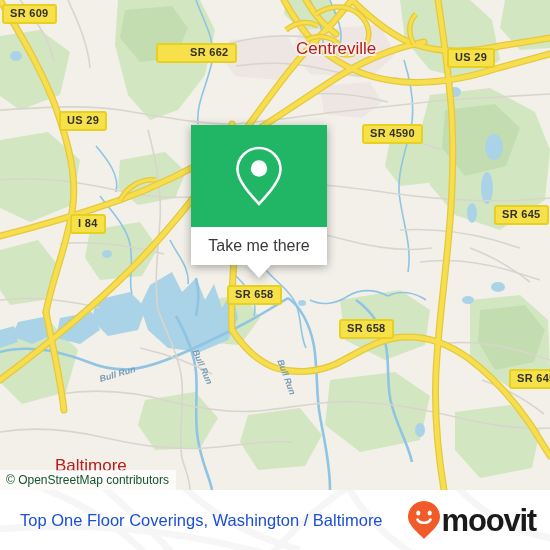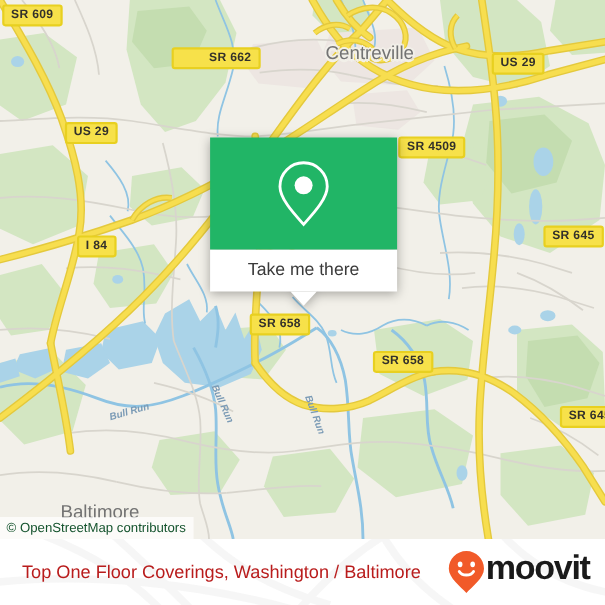--- a/index.html
+++ b/index.html
@@ -32,41 +32,41 @@
     letter-spacing: 0.3px;
     padding: 2px 6px 3px 6px;
     white-space: nowrap;
     line-height: 11px;
     font-family: "Liberation Sans", sans-serif;
   }
 
   
   .place-label {
     position: absolute;
-    color: #737373;
+    color: #b91c1c;
     font-size: 17px;
     white-space: nowrap;
     text-shadow: -1.5px -1.5px 0 #F2F0E9, 1.5px -1.5px 0 #F2F0E9,
                  -1.5px 1.5px 0 #F2F0E9, 1.5px 1.5px 0 #F2F0E9,
                  0 2px 0 #F2F0E9, 0 -2px 0 #F2F0E9;
   }
   .water-label {
     position: absolute;
     color: #7A9AB5;
     font-size: 9px;
     font-style: italic;
     white-space: nowrap;
     font-weight: bold;
   }
 
   
   #popup {
     position: absolute;
     left: 191px; top: 125px;
-    width: 170px;
+    width: 136px;
     filter: drop-shadow(0 2px 5px rgba(0,0,0,0.33));
   }
   #popup-green {
     height: 102px;
     background: #21B566;
     display: flex; align-items: center; justify-content: center;
   }
   #popup-white {
     height: 38px;
     background: #FFFFFF;
@@ -109,30 +109,30 @@
   }
   #footer-watermark {
     position: absolute; left: 0; top: -30px;
     width: 550px; height: 120px;
     opacity: 0.35;
     pointer-events: none;
   }
   #footer-title {
     position: relative;
     margin-left: 20px;
-    color: #b91c1c;
+    color: #1d4ed8;
     font-size: 16.5px;
     white-space: nowrap;
     z-index: 2;
   }
   #brand {
     position: absolute;
     right: 14px; top: 50%;
     transform: translateY(-50%);
-    display: flex; 
+    display: flex; align-items: center;
     z-index: 2;
   }
   #brand-word {
     color: #1A1A1A;
     font-size: 31px;
     font-weight: bold;
     letter-spacing: -1.2px;
     line-height: 31px;
     margin-left: 1px;
   }
@@ -313,21 +313,21 @@
           <path d="M236,230 C246,222 258,220 268,226"></path>
         </g>
       </g>
     </svg>
 
     <div id="shields">
         <div class="shield" style="left: 2px; top: 4px;">SR 609</div>
         <div class="shield" style="left: 156px; top: 43px; padding-left: 32px;">SR 662</div>
         <div class="shield" style="left: 59px; top: 111px;">US 29</div>
         <div class="shield" style="left: 447px; top: 48px;">US 29</div>
-        <div class="shield" style="left: 362px; top: 124px;">SR 4509</div>
+        <div class="shield" style="left: 362px; top: 124px;">SR 4590</div>
         <div class="shield" style="left: 70px; top: 214px;">I 84</div>
         <div class="shield" style="left: 494px; top: 205px;">SR 645</div>
         <div class="shield" style="left: 227px; top: 285px;">SR 658</div>
         <div class="shield" style="left: 339px; top: 319px;">SR 658</div>
         <div class="shield" style="left: 509px; top: 369px;">SR 645</div>
       </div>
 
     <div id="place-labels">
         <div class="place-label" style="left: 296px; top: 39px;">Centreville</div>
         <div class="place-label" style="left: 55px; top: 456px;">Baltimore</div>

